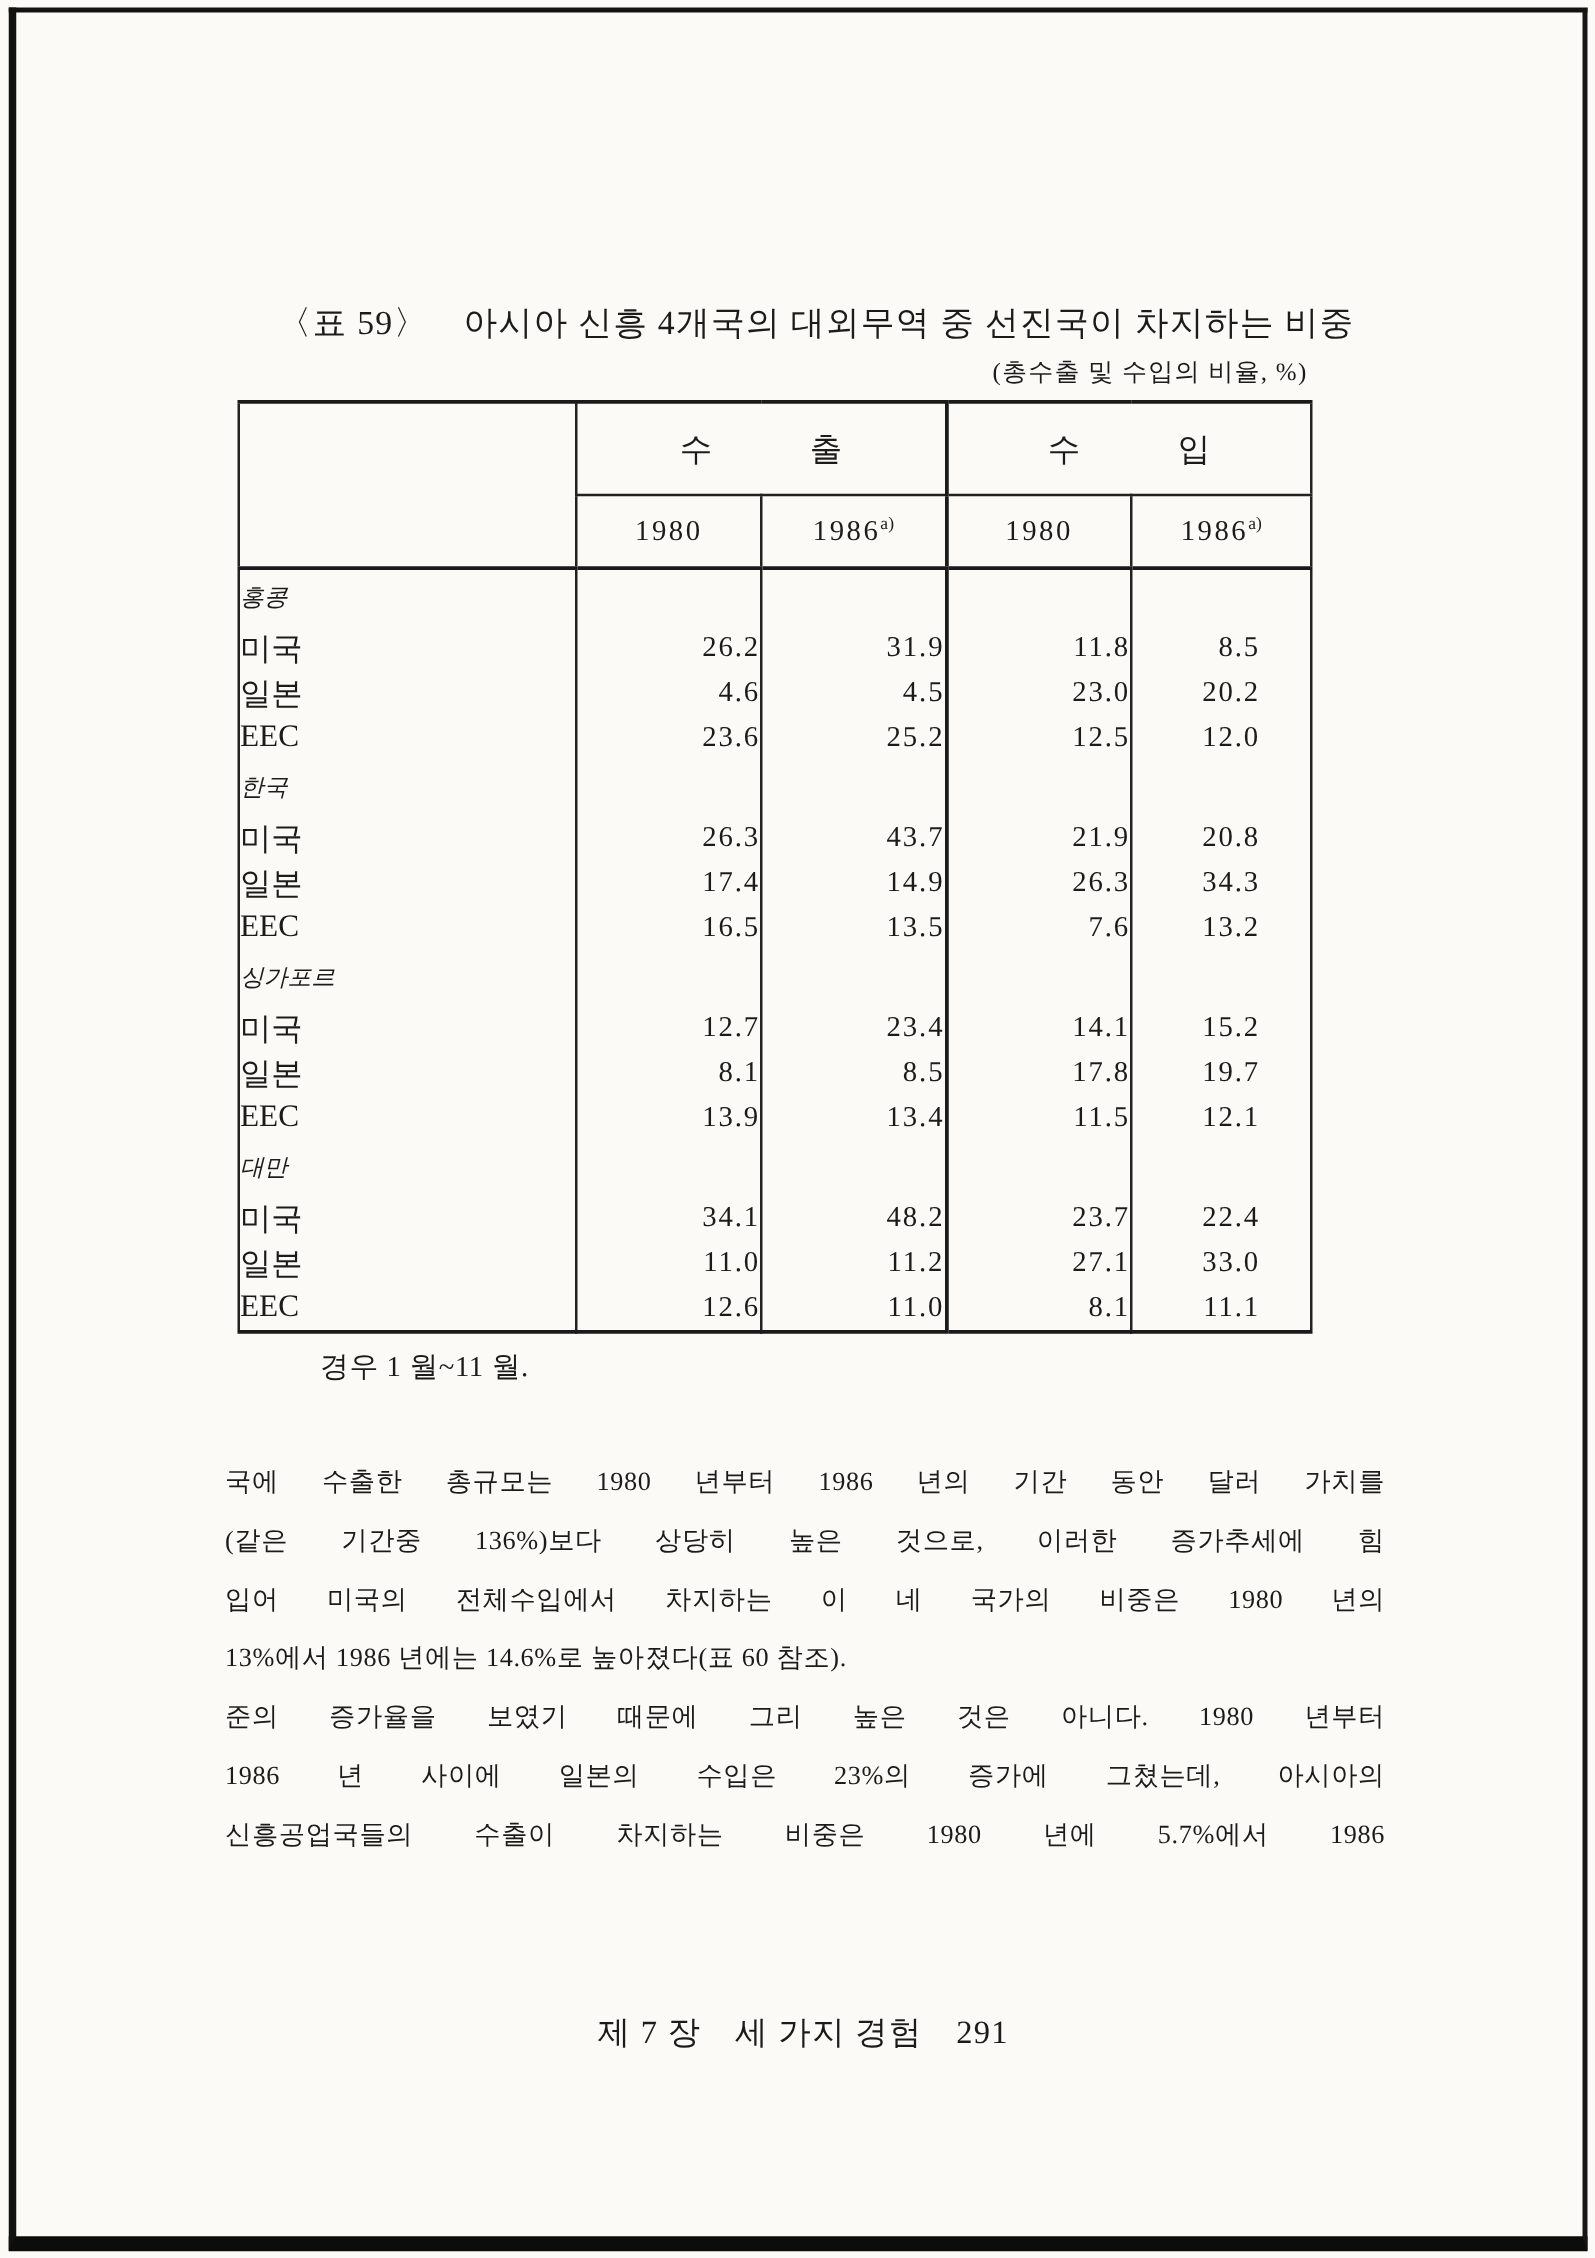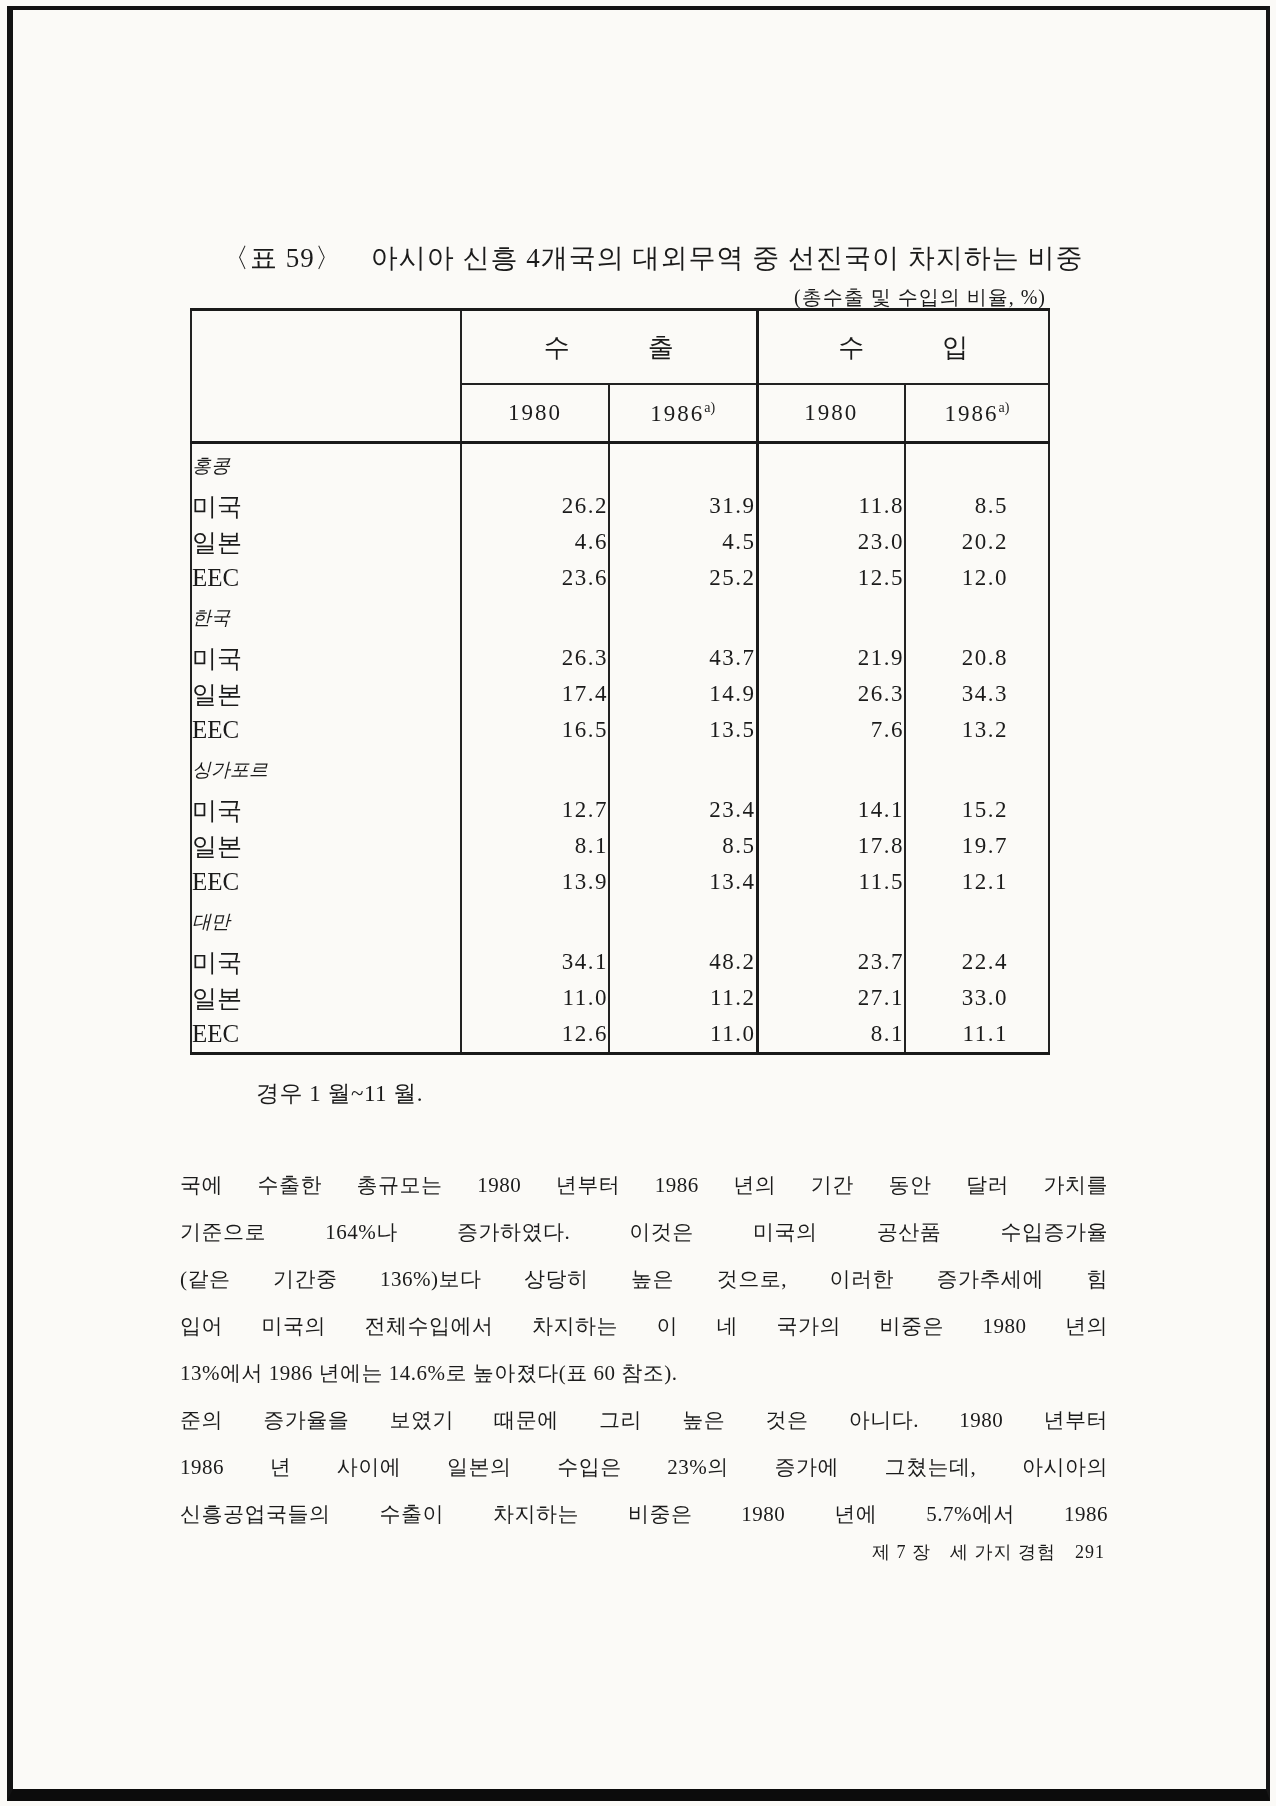--- a/index.html
+++ b/index.html
@@ -20,21 +20,21 @@
     pointer-events:none;
   }
   .caption {
     position:absolute; left:222px; top:240px;
     font-size:27px; letter-spacing:1px; white-space:nowrap;
   }
   .unit-note {
     position:absolute; left:190px; top:284px; width:856px;
     text-align:right; font-size:20px; letter-spacing:1px;
   }
-  .tablewrap { position:absolute; left:190px; top:308px; }
+  .tablewrap { position:absolute; left:190px; top:320px; }
   table.trade {
     border-collapse:collapse; table-layout:fixed; width:858px;
     border-left:2px solid #222; border-right:2px solid #222;
     border-top:3px solid #1a1a1a; border-bottom:3px solid #1a1a1a;
   }
   table.trade td { padding:0; vertical-align:middle; }
   .gh {
     border-left:2px solid #222; border-bottom:2px solid #222;
     text-align:center; height:72px; font-size:26px;
   }
@@ -64,22 +64,22 @@
     position:absolute; left:180px; top:1162px; width:928px;
     font-size:21px; letter-spacing:0.5px;
   }
   .line {
     height:47px; line-height:47px; overflow:hidden;
     text-align:justify; text-align-last:justify;
   }
   .line.end { text-align-last:left; }
   .line.indent { text-indent:30px; }
   .page-footer {
-    position:absolute; left:180px; top:1540px; width:925px;
-    text-align:right; font-size:18px; letter-spacing:1px;
+    position:absolute; left:180px; top:1608px; width:925px;
+    text-align:center; font-size:26px; letter-spacing:1px;
   }
 </style>
 </head>
 <body>
 
 <div class="sheet"></div>
 <div class="frame"></div>
 
 <div class="caption">〈표 59〉 아시아 신흥 4개국의 대외무역 중 선진국이 차지하는 비중</div>
 <div class="unit-note">(총수출 및 수입의 비율, %)</div>
@@ -224,21 +224,20 @@
   </tbody>
     </table>
 </div>
 
 <div class="footnote">
   <div class="fn2">경우 1 월~11 월.</div>
 </div>
 
 <div class="bodytext">
   <div class="line">국에 수출한 총규모는 1980 년부터 1986 년의 기간 동안 달러 가치를</div>
-  <div class="line">기준으로 164%나 증가하였다. 이것은 미국의 공산품 수입증가율</div>
   <div class="line">(같은 기간중 136%)보다 상당히 높은 것으로, 이러한 증가추세에 힘</div>
   <div class="line">입어 미국의 전체수입에서 차지하는 이 네 국가의 비중은 1980 년의</div>
   <div class="line end">13%에서 1986 년에는 14.6%로 높아졌다(표 60 참조).</div>
   <div class="line">준의 증가율을 보였기 때문에 그리 높은 것은 아니다. 1980 년부터</div>
   <div class="line">1986 년 사이에 일본의 수입은 23%의 증가에 그쳤는데, 아시아의</div>
   <div class="line">신흥공업국들의 수출이 차지하는 비중은 1980 년에 5.7%에서 1986</div>
 </div>
 
 <div class="page-footer">제 7 장 세 가지 경험 291</div>
 

